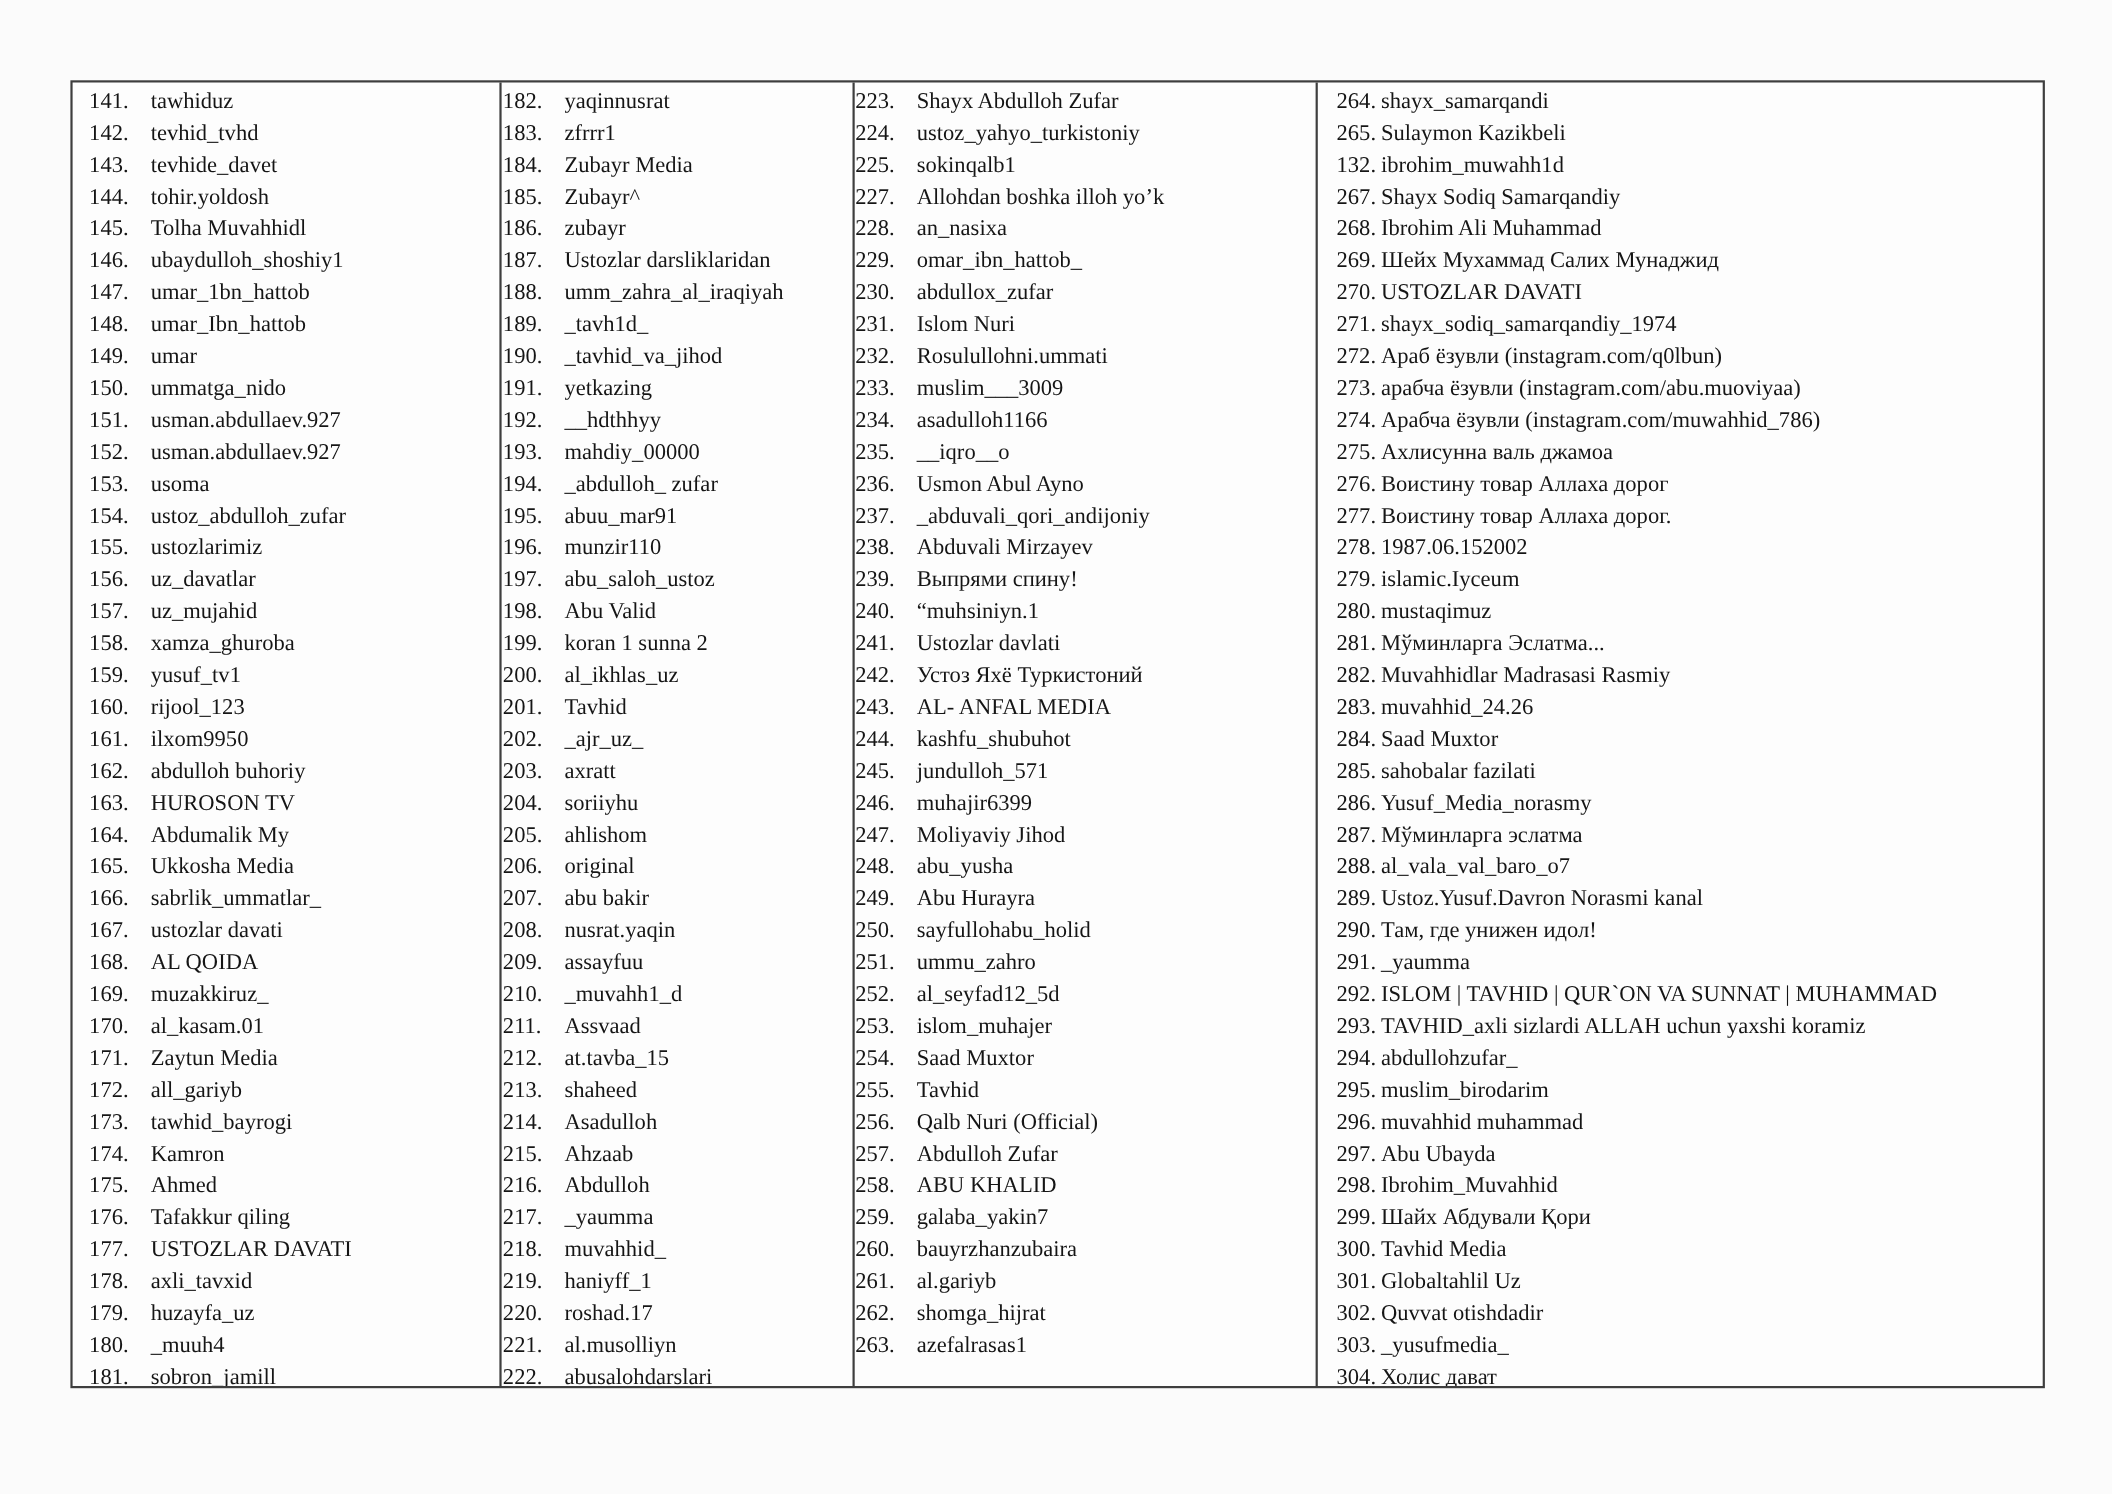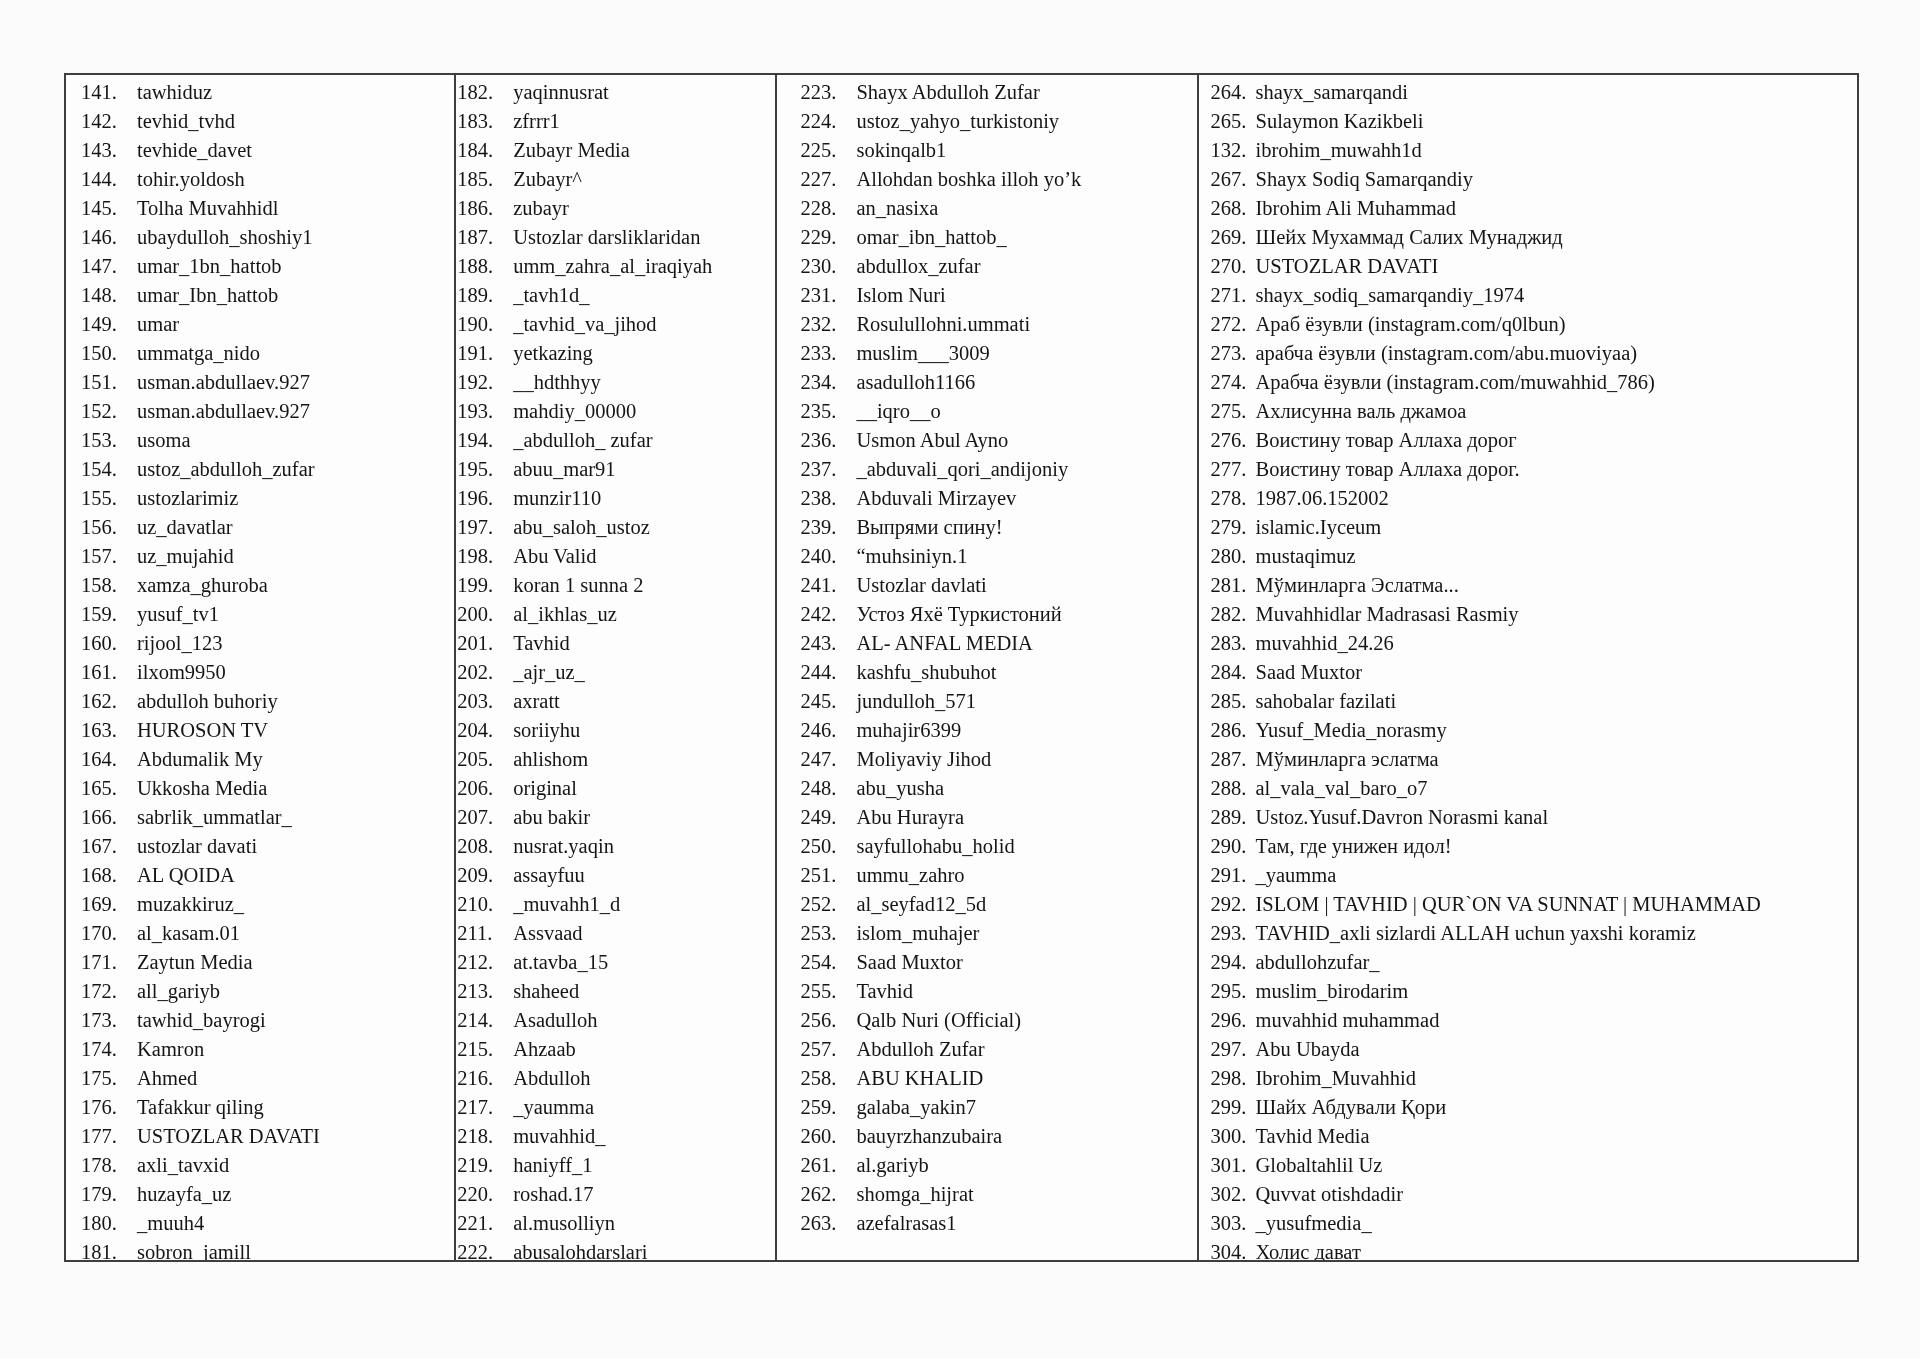--- a/index.html
+++ b/index.html
@@ -29,33 +29,33 @@
   .col {
     box-sizing: border-box;
     padding-top: 3px;
     overflow: hidden;
   }
   .col + .col {
     border-left: 2px solid #3e3e3e;
   }
   .col.c1 { width: 389px; padding-left: 15px; }
   .col.c2 { width: 322px; padding-left: 1px; }
-  .col.c3 { width: 422px; padding-left: 23px; }
+  .col.c3 { width: 422px; }
   .col.c4 { width: 662px; padding-left: 12px; }
   .row {
     height: 29px;
     line-height: 29px;
     font-size: 20.5px;
     white-space: nowrap;
   }
   .num {
     display: inline-block;
     min-width: 56px;
   }
-  .col.c4 .num { min-width: 45px; }
+  .col.c4 .num { min-width: 45px; text-align: center; }
   .label { display: inline; }
 </style>
 </head>
 <body>
 
 <div class="doc-table">
   <div class="col c1">
       <div class="row"><span class="num">141.</span><span class="label">tawhiduz</span></div>
       <div class="row"><span class="num">142.</span><span class="label">tevhid_tvhd</span></div>
       <div class="row"><span class="num">143.</span><span class="label">tevhide_davet</span></div>

